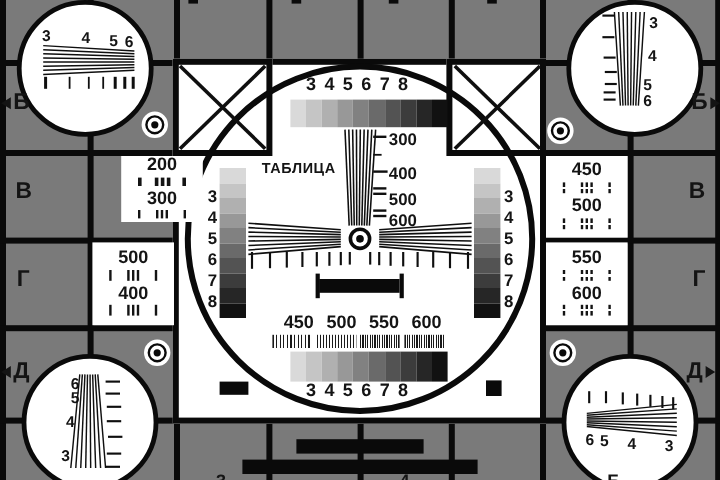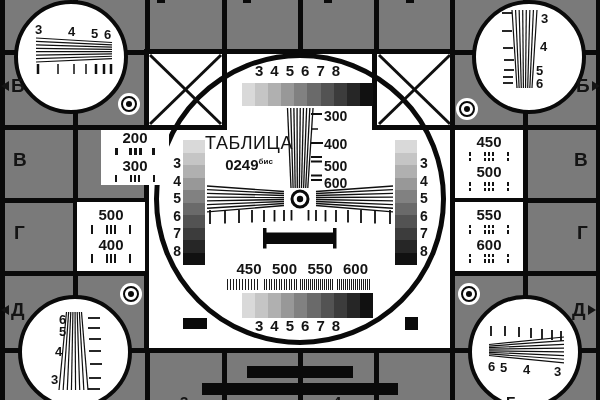--- a/index.html
+++ b/index.html
@@ -30,21 +30,21 @@
   .strip{position:absolute;display:flex;}
   .strip.v{flex-direction:column;}
   .strip i{display:block;flex:1;}
   .nrow{position:absolute;display:flex;gap:7px;font-size:15px;font-weight:700;}
   .nrow.wide{gap:9.5px;}
   .nrow.wide span{width:26px;text-align:center;}
   .num{position:absolute;font-size:14px;font-weight:700;}
   .cnum{position:absolute;font-size:13px;font-weight:700;}
   .wlabel{position:absolute;left:324px;font-size:14px;font-weight:700;}
   .title{position:absolute;left:205px;top:133px;width:88px;text-align:center;}
-  .title .l1{font-size:18px;font-weight:400;letter-spacing:.5px;}
+  .title .l1{font-size:12px;font-weight:700;letter-spacing:.5px;}
   .title .l2{font-size:15px;font-weight:700;margin-top:2px;}
   .title sup{font-size:8px;font-weight:700;}
   .blk{position:absolute;background:#0a0a0a;}
   .stripes{position:absolute;top:279px;height:11px;width:33px;}
   .partial{position:absolute;height:7px;width:18px;overflow:hidden;font-size:15px;font-weight:700;}
   #overlay{position:absolute;left:0;top:0;}
 </style>
 </head>
 <body>
 
@@ -190,21 +190,20 @@
           <i></i>
           <i></i>
           <i></i>
         </span>
         <i></i>
       </div>
   </div>
 
   <div class="title">
     <div class="l1">ТАБЛИЦА</div>
-    <div class="l2"><span>0249</span><sup>бис</sup></div>
   </div>
 
   <div class="wlabel" style="top:108px;">300</div>
   <div class="wlabel" style="top:136px;">400</div>
   <div class="wlabel" style="top:158px;">500</div>
   <div class="wlabel" style="top:175px;">600</div>
 
   <div id="layer-content">
       <div class="strip" style="left: 242px; top: 83px; width: 131px; height: 23px;">
         <i style="background: rgb(217, 217, 217);"></i>

